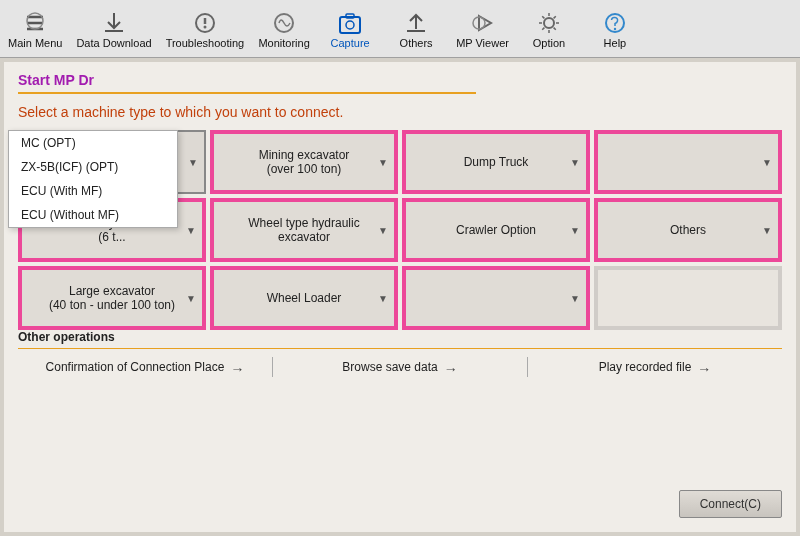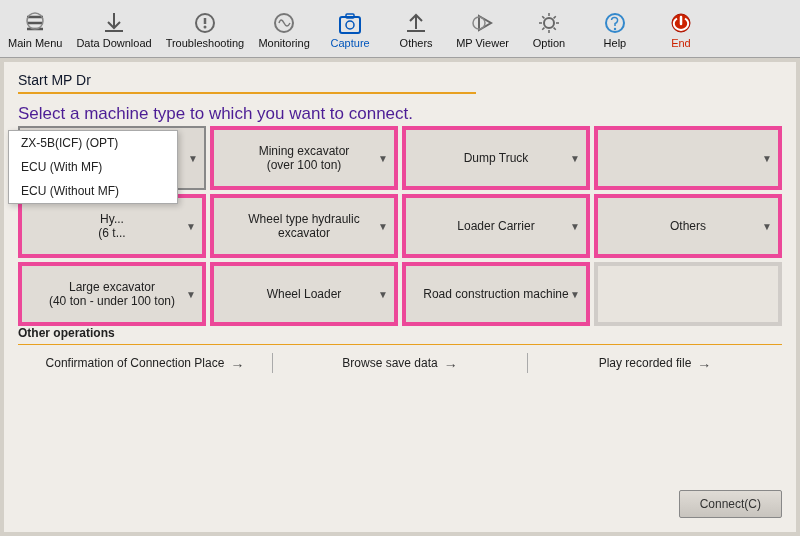--- a/index.html
+++ b/index.html
@@ -38,36 +38,36 @@
     .main-content {
       background: #f0ede8;
       margin: 4px;
       padding: 10px 14px;
       height: calc(536px - 66px);
       position: relative;
     }
 
     .page-title {
       font-size: 14px;
-      font-weight: normal;
-      color: #0f172a;
+      font-weight: bold;
+      color: #a21caf;
       margin-bottom: 4px;
     }
 
     .title-underline {
       height: 2px;
       background: linear-gradient(to right, #e8a020, #e8a020 60%, transparent 60%);
       margin-bottom: 10px;
       width: 100%;
     }
 
     .instruction {
-      font-size: 17px;
-      color: #4c1d95;
-      margin-bottom: 2px;
+      font-size: 14px;
+      color: #c2410c;
+      margin-bottom: 10px;
     }
 
     
     .machine-grid {
       display: grid;
       grid-template-columns: repeat(4, 1fr);
       grid-template-rows: repeat(3, auto);
       gap: 4px;
       position: relative;
     }
@@ -284,30 +284,20 @@
     <div class="tb-icon">
       <svg width="28" height="28" viewBox="0 0 28 28">
         <circle cx="14" cy="14" r="9" fill="none" stroke="#3388cc" stroke-width="2"></circle>
         <path d="M10.5 11 Q11 8 14 8.5 Q17 9 16.5 12 Q16 14 14 14.5 L14 17" stroke="#3388cc" stroke-width="1.5" fill="none"></path>
         <circle cx="14" cy="20" r="1.2" fill="#3388cc"></circle>
       </svg>
     </div>
     <span class="label">Help</span>
   </div>
 
-  <div class="toolbar-item">
-    <div class="tb-icon">
-      <svg width="28" height="28" viewBox="0 0 28 28">
-        <circle cx="14" cy="14" r="9" fill="#cc2200" stroke="#aa1100" stroke-width="1"></circle>
-        <path d="M14 8 L14 15" stroke="white" stroke-width="2.5" stroke-linecap="round"></path>
-        <path d="M10 9.5 Q6 12 7 16 Q8 20 14 21 Q20 20 21 16 Q22 12 18 9.5" stroke="white" stroke-width="2" fill="none"></path>
-      </svg>
-    </div>
-    <span class="label" style="color:#cc2200;">End</span>
-  </div>
 
 </div>
 
 <div class="main-content">
 
   <div class="page-title">Start MP Dr</div>
   <div class="title-underline"></div>
   <div class="instruction">Select a machine type to which you want to connect.</div>
 
   <div class="machine-grid">
@@ -330,46 +320,46 @@
 
     <div class="machine-cell">
       <span>Hy...<br>(6 t...</span>
       <span class="arrow">▼</span>
     </div>
     <div class="machine-cell">
       <span>Wheel type hydraulic excavator</span>
       <span class="arrow">▼</span>
     </div>
     <div class="machine-cell">
-      <span>Loader Carrier</span>
+      <span>Crawler Option</span>
       <span class="arrow">▼</span>
     </div>
     <div class="machine-cell">
       <span>Others</span>
       <span class="arrow">▼</span>
     </div>
 
     <div class="machine-cell">
       <span>Large excavator<br>(40 ton - under 100 ton)</span>
       <span class="arrow">▼</span>
     </div>
     <div class="machine-cell">
       <span>Wheel Loader</span>
       <span class="arrow">▼</span>
     </div>
     <div class="machine-cell">
-      <span>Road construction machine</span>
       <span class="arrow">▼</span>
     </div>
     <div class="machine-cell" style="background:#e8e4de; border-color:#d0ccc8;">
     </div>
 
   </div>
 
   <div class="dropdown-menu">
+    <div class="dropdown-item">MC (OPT)</div>
     <div class="dropdown-item">ZX-5B(ICF) (OPT)</div>
     <div class="dropdown-item">ECU (With MF)</div>
     <div class="dropdown-item">ECU (Without MF)</div>
   </div>
 
   <div class="other-ops-section">
     <div class="other-ops-title">Other operations</div>
     <div class="other-ops-underline"></div>
     <div class="other-ops-row">
       <div class="other-ops-item">

